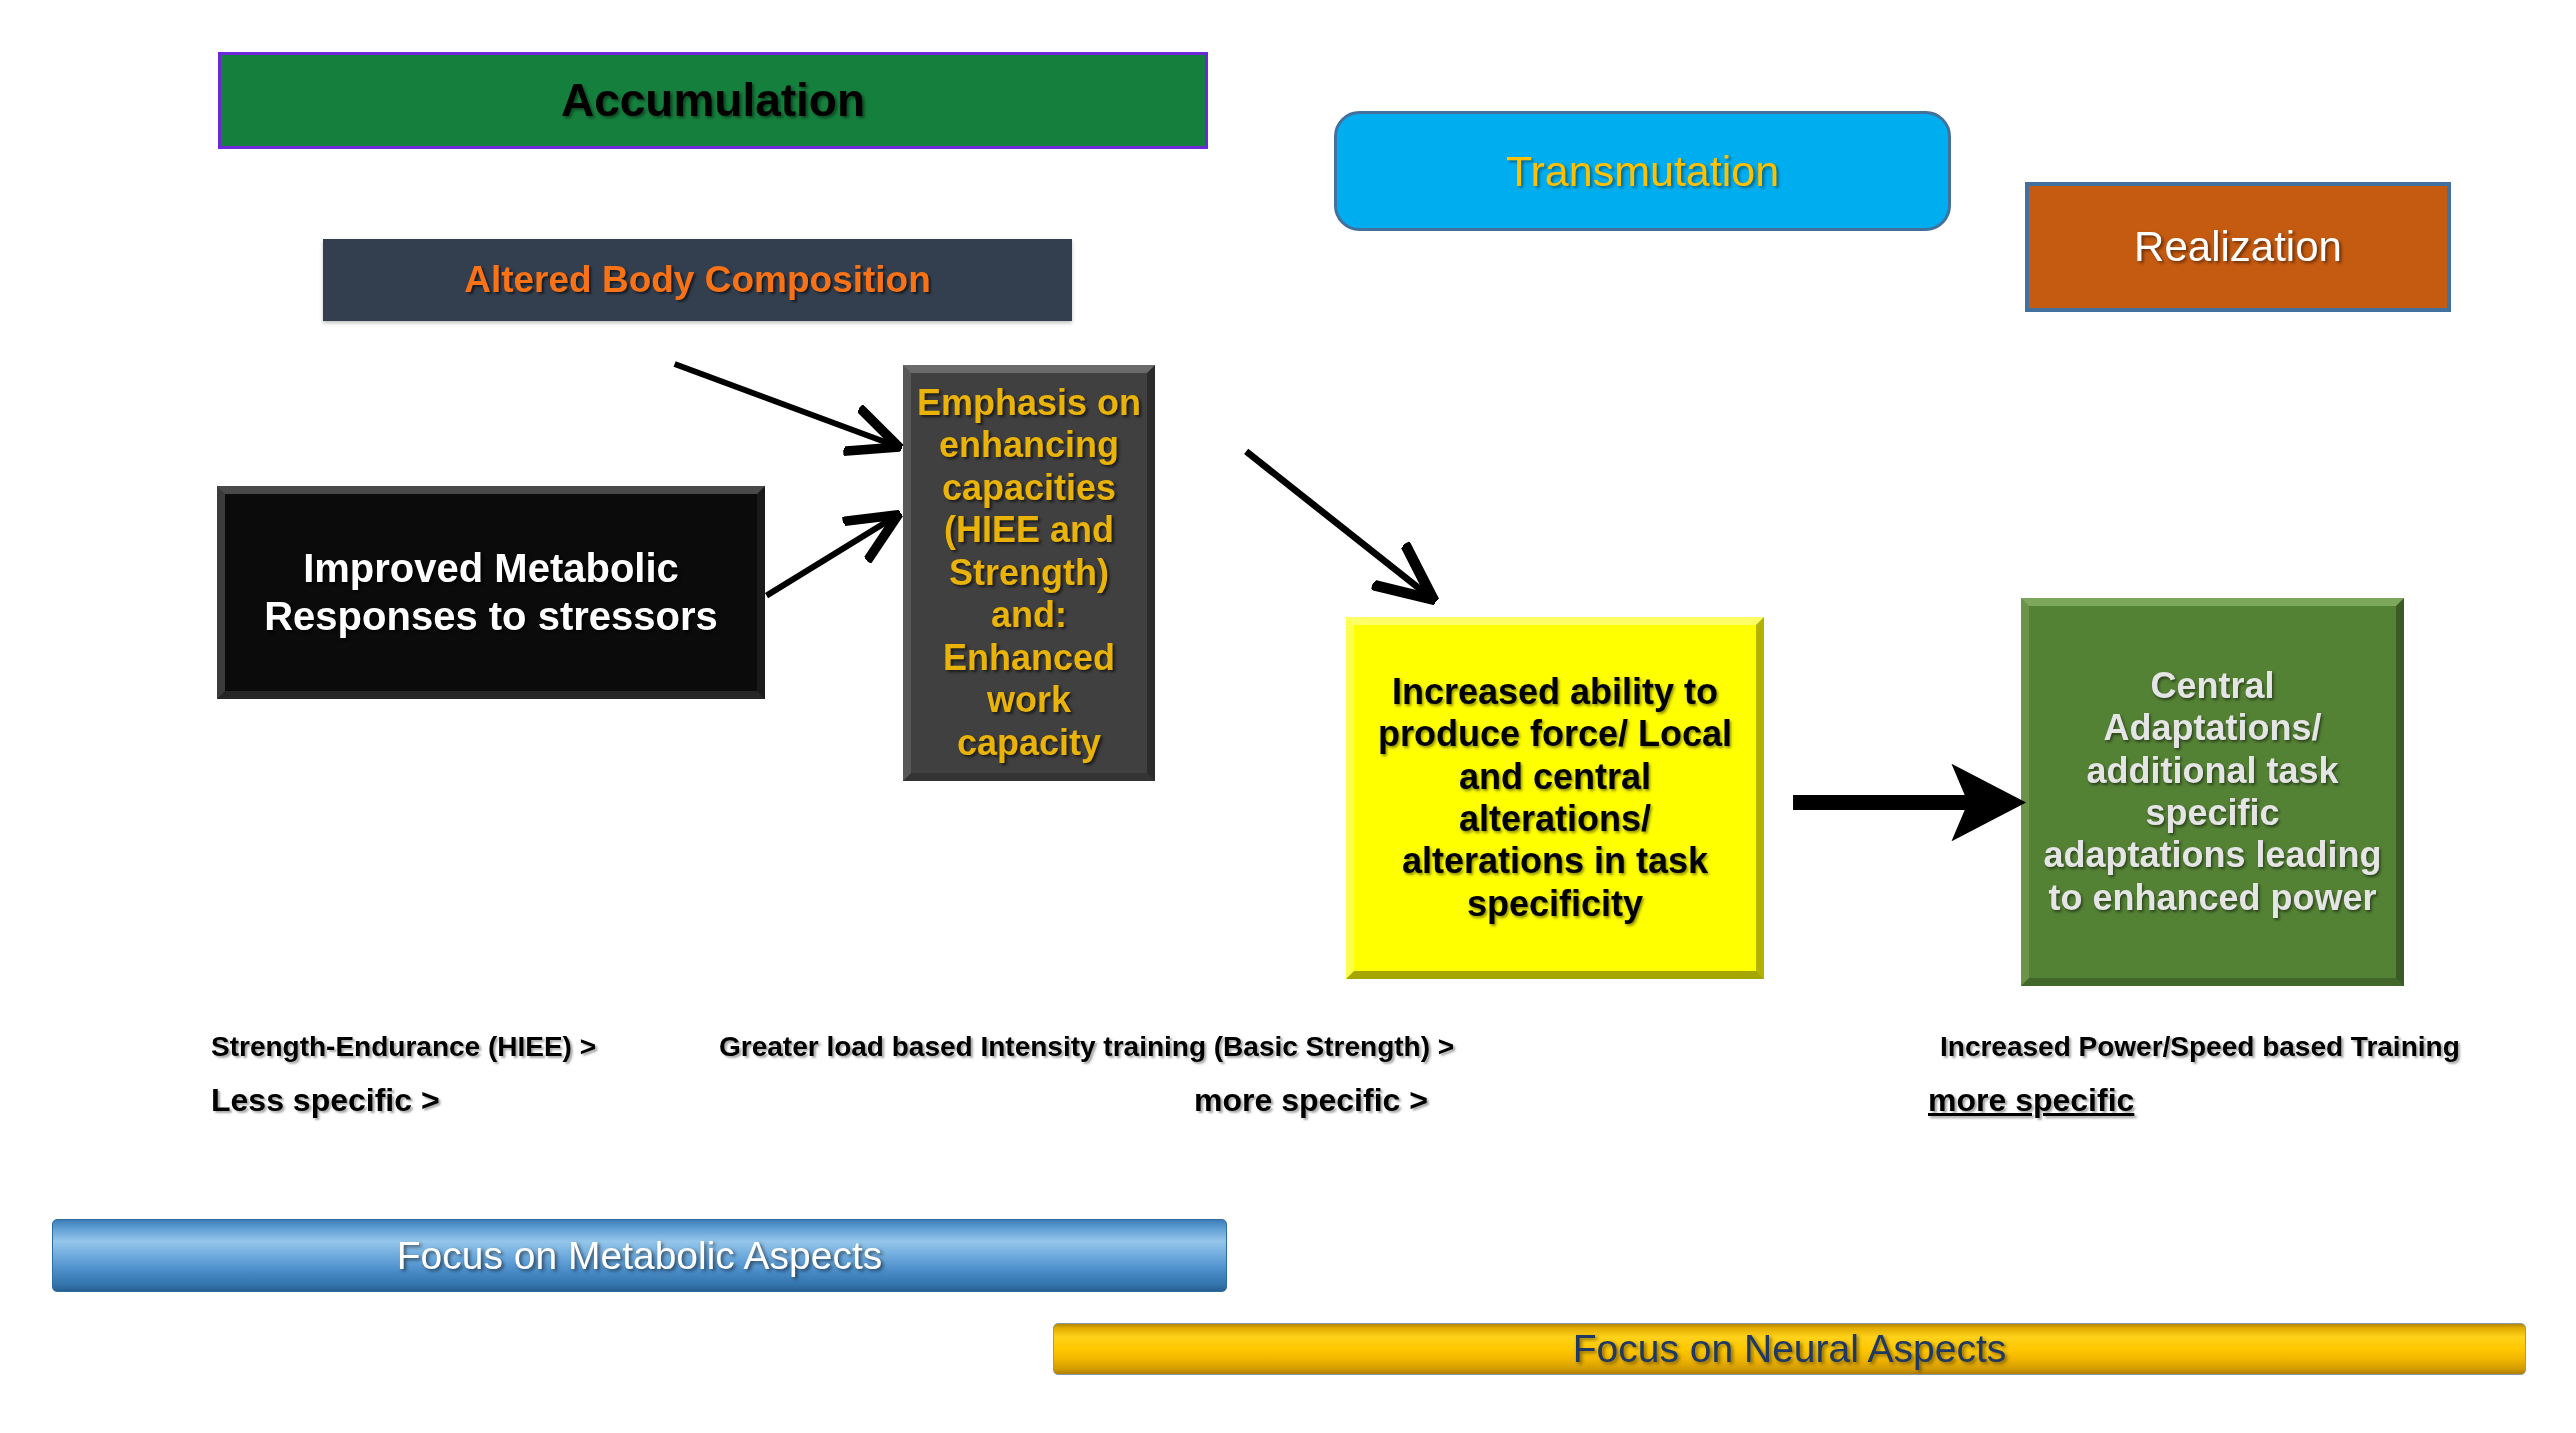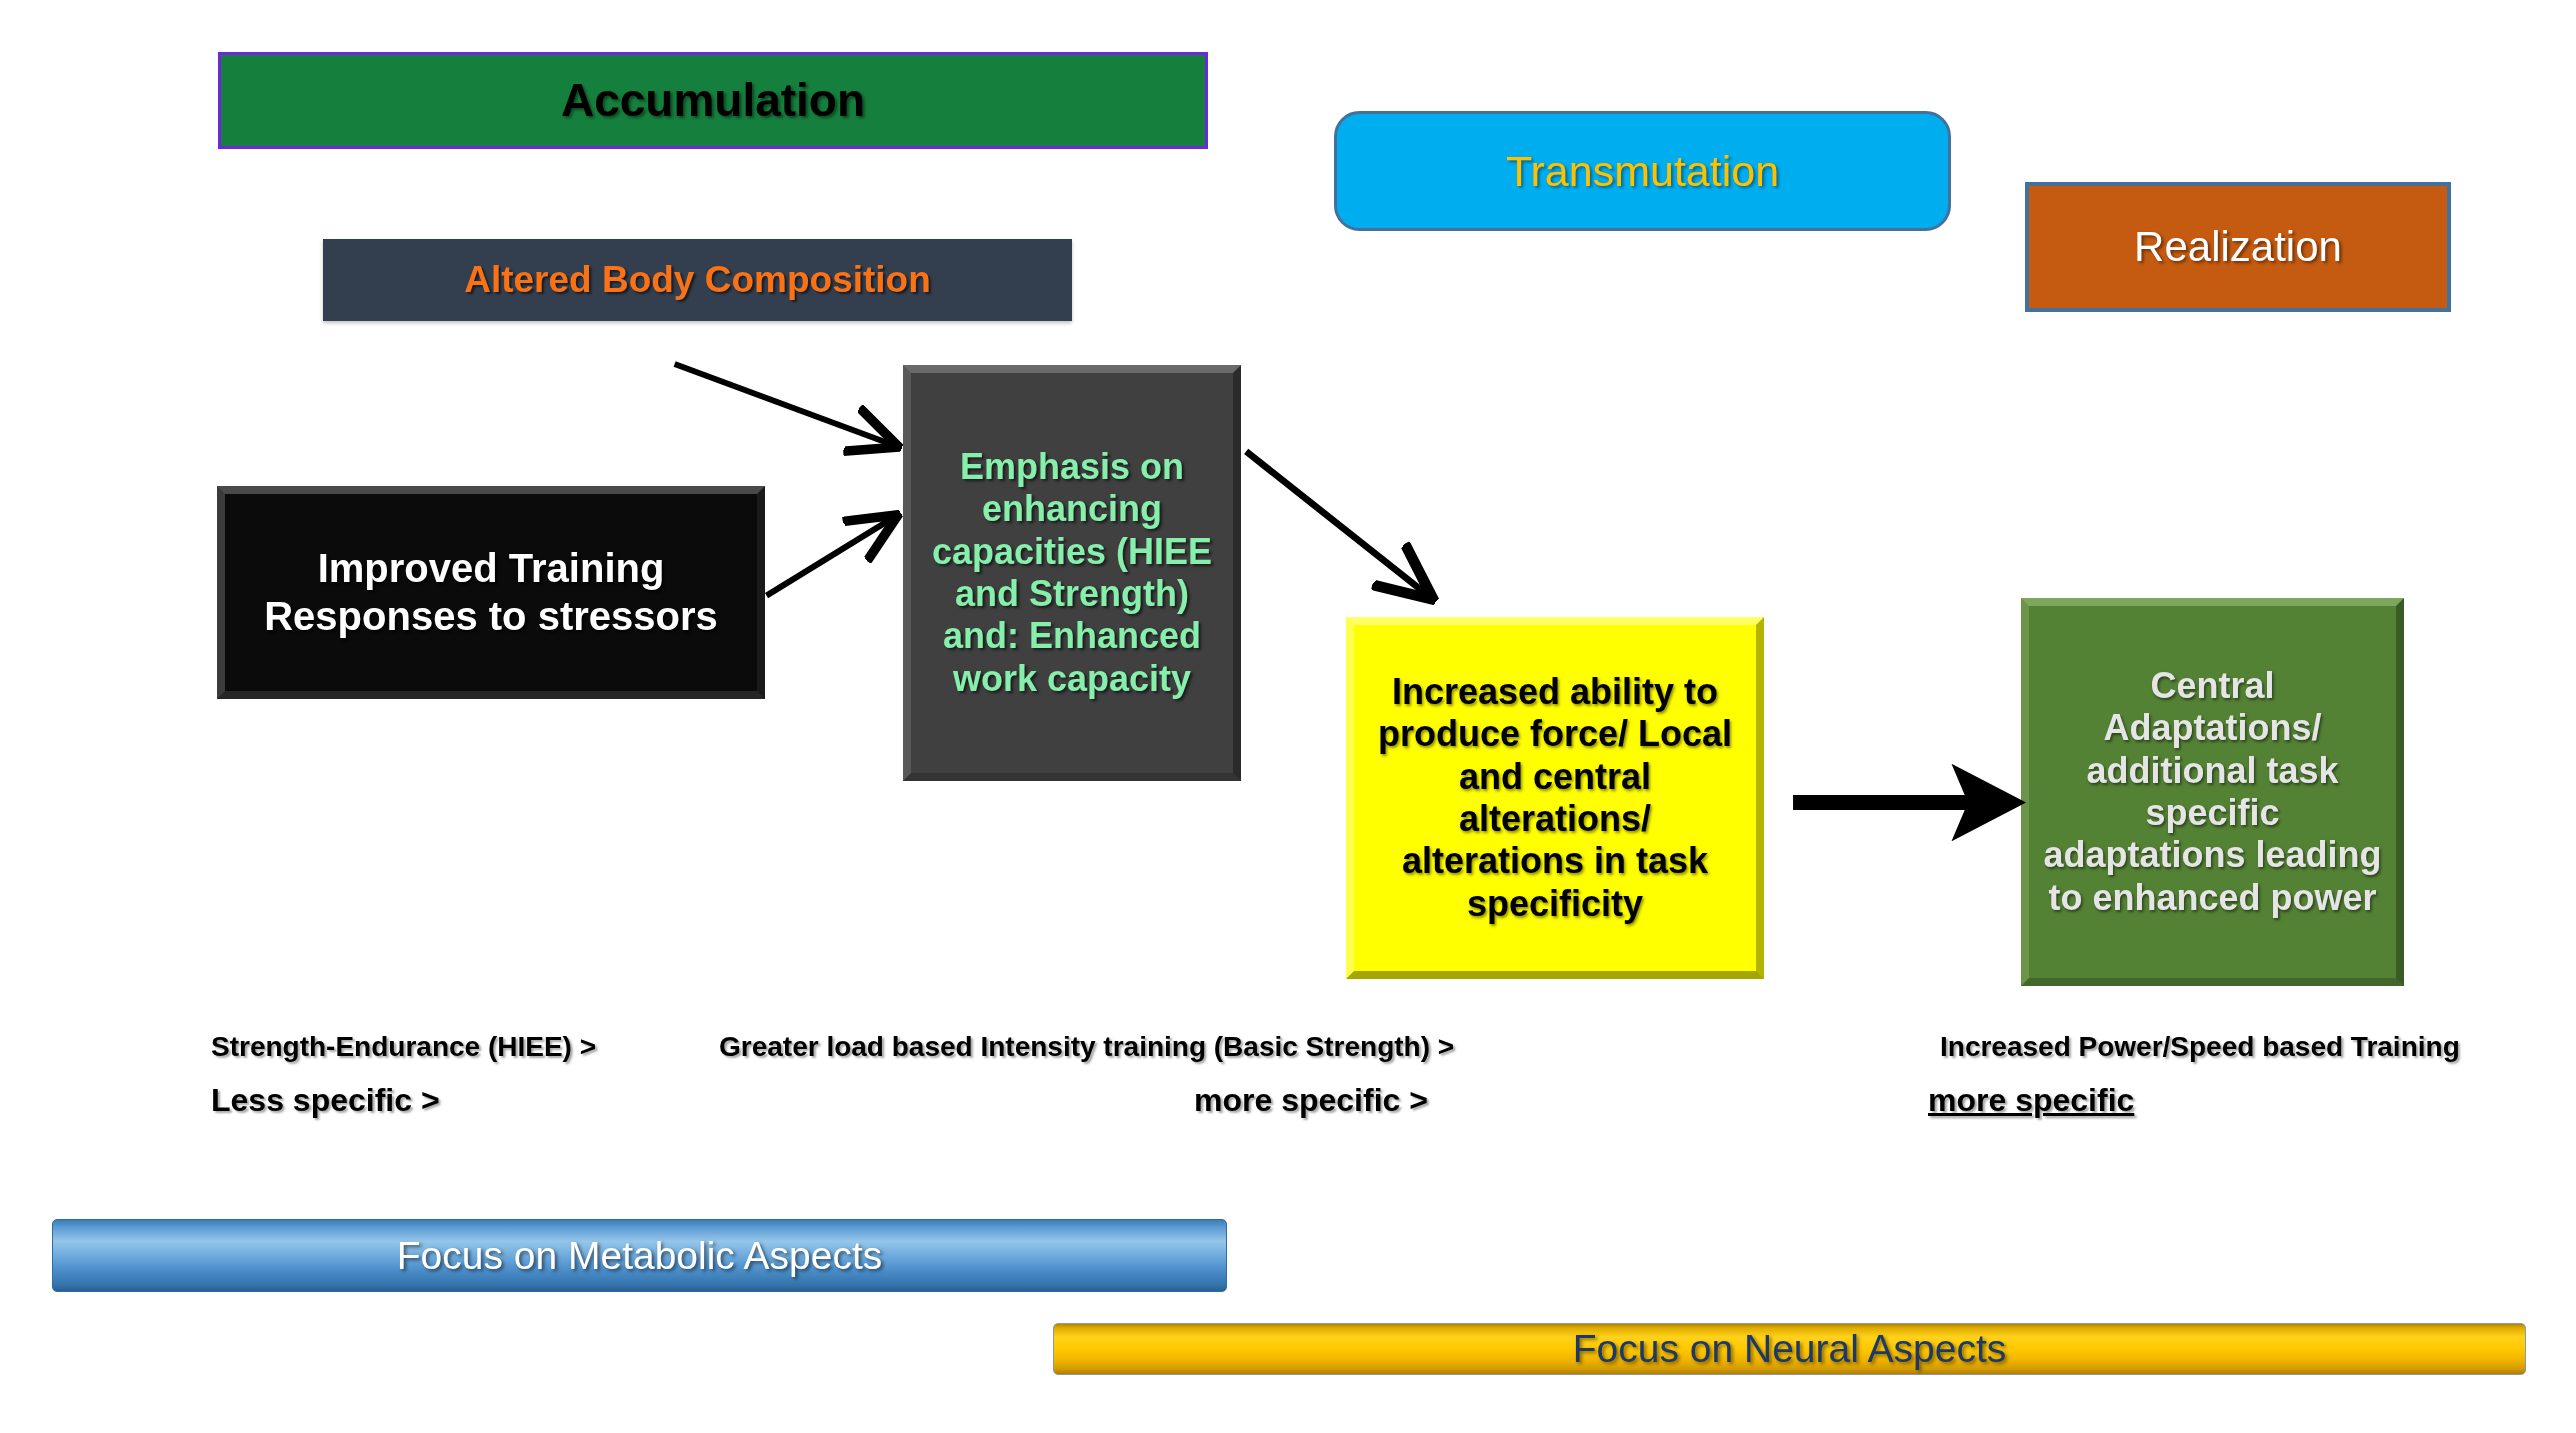--- a/index.html
+++ b/index.html
@@ -72,23 +72,23 @@
     font-size: 40px;
     font-weight: bold;
     padding: 7.5px 19.4px;
     border-top: 8.2px solid #4a4a4a;
     border-left: 8.2px solid #3b3b3b;
     border-right: 8.2px solid #1a1a1a;
     border-bottom: 8.2px solid #262626;
     text-shadow: 2.2px 2.2px 3px rgba(0,0,0,0.9);
   }
   .box-emphasis {
-    left: 903px; top: 365px; width: 338px; height: 416px;
+    left: 903px; top: 365px; width: 252px; height: 416px;
     background: #404040;
-    color: #86efac;
+    color: #eab308;
     font-size: 36px;
     font-weight: bold;
     padding: 6px 4.5px;
     border-top: 8.2px solid #6a6a6a;
     border-left: 8.2px solid #585858;
     border-right: 8.2px solid #2b2b2b;
     border-bottom: 8.2px solid #343434;
     text-shadow: 2.2px 2.2px 3px rgba(0,0,0,0.6);
   }
   .box-increased {
@@ -180,21 +180,21 @@
 <div id="canvas">
 
   <div class="box phase-accumulation">Accumulation</div>
 
   <div class="box phase-transmutation">Transmutation</div>
 
   <div class="box phase-realization">Realization</div>
 
   <div class="box box-altered">Altered Body Composition</div>
 
-  <div class="box box-metabolic">Improved Training Responses to stressors</div>
+  <div class="box box-metabolic">Improved Metabolic Responses to stressors</div>
 
   <div class="box box-emphasis">Emphasis on enhancing capacities (HIEE and Strength) and: Enhanced work capacity</div>
 
   <div class="box box-increased">Increased ability to produce force/ Local and central alterations/ alterations in task specificity</div>
 
   <div class="box box-central">Central Adaptations/ additional task specific adaptations leading to enhanced power</div>
 
   <svg id="arrows" viewBox="0 0 3448 1919" xmlns="http://www.w3.org/2000/svg">
     <defs>
       <marker id="head-thin" markerWidth="9" markerHeight="9" refX="7" refY="4.5" orient="auto" markerUnits="strokeWidth">

